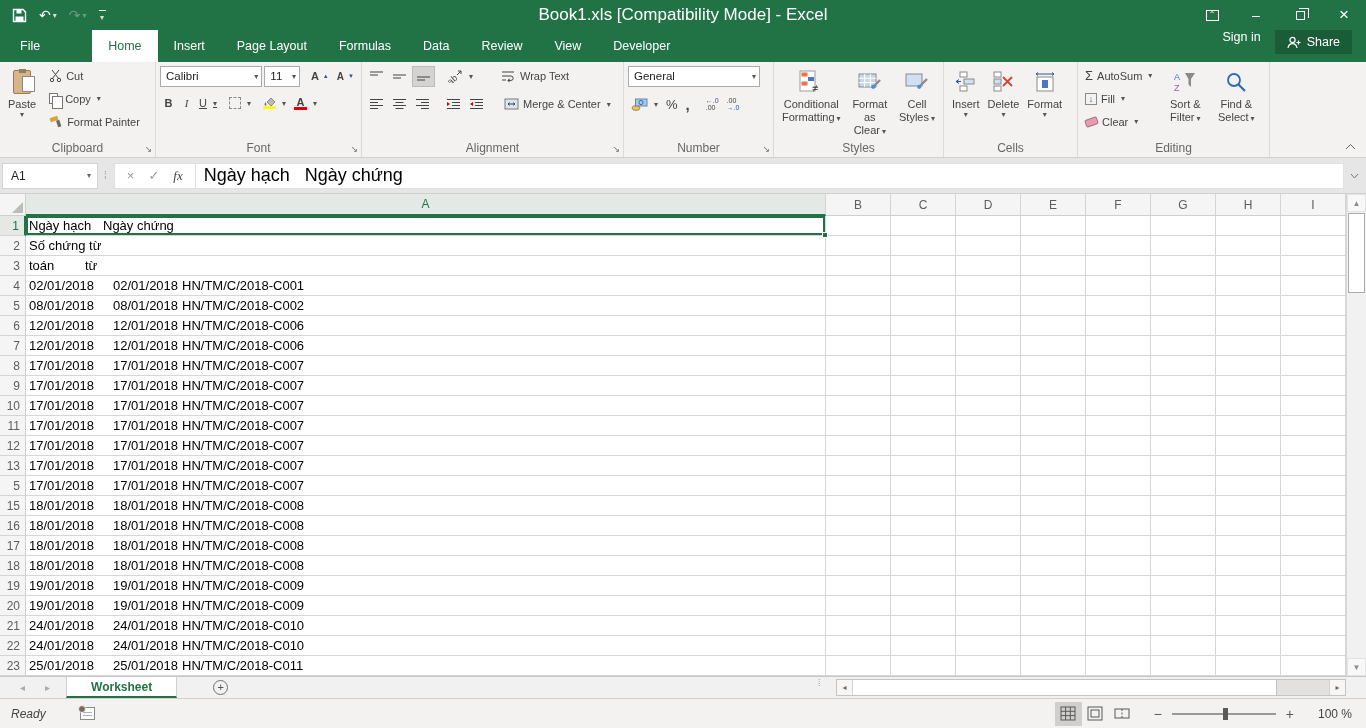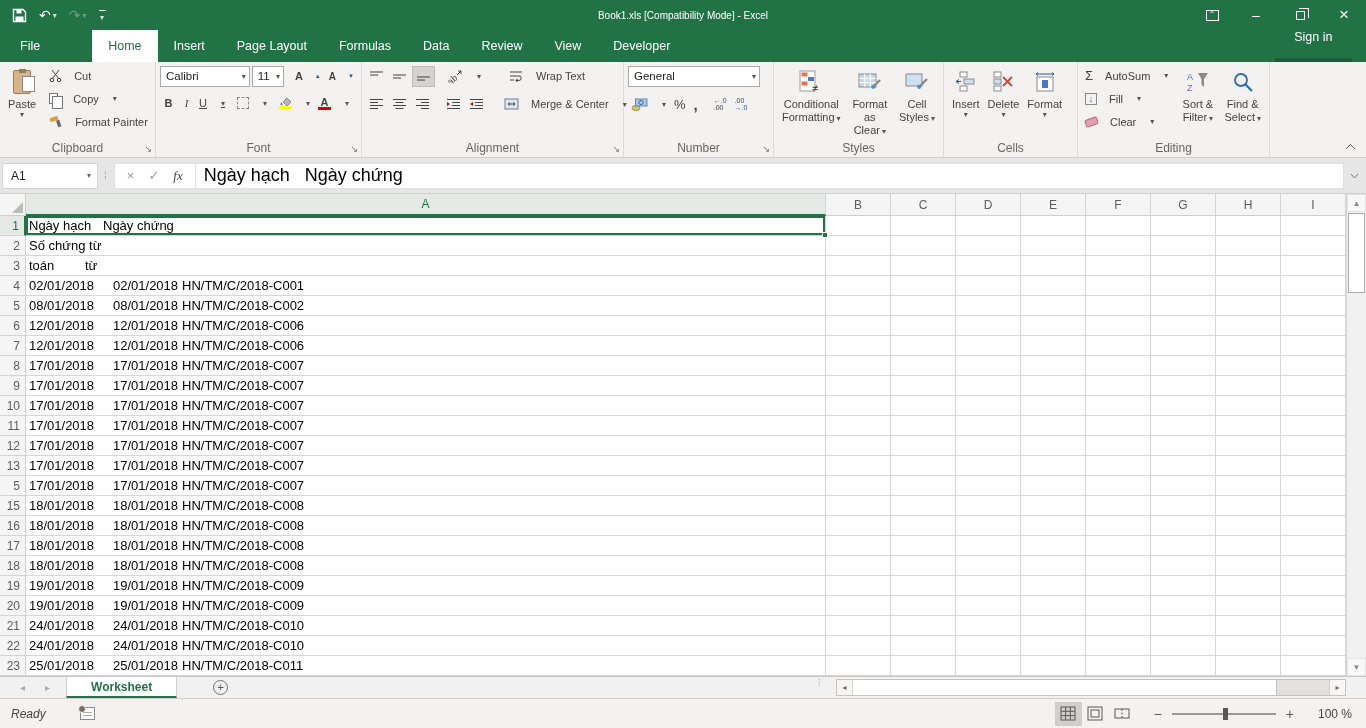--- a/index.html
+++ b/index.html
@@ -6,47 +6,47 @@
   html,body { width:1366px; height:728px; overflow:hidden; font-family:"Liberation Sans", sans-serif; background:#fff; }
 
   
   .titlebar { height:30px; background:#217346; position:relative; display:flex; align-items:center; color:#fff; }
   .qat { display:flex; align-items:center; gap:12px; padding-left:12px; z-index:2; }
   .qat .qbtn { display:flex; align-items:center; gap:2px; font-size:14px; color:#fff; }
   .qat .dim { color:#6f9c84; }
   .mini-caret { font-size:8px; color:#cfe3d7; }
   .qat-custom { display:flex; flex-direction:column; align-items:center; line-height:5px; }
   .qat-custom .bar { width:7px; border-top:1px solid #fff; margin-bottom:2px; }
-  .tb-title { position:absolute; left:0; right:0; text-align:center; font-size:10px; color:#fff; }
+  .tb-title { position:absolute; left:0; right:0; text-align:center; font-size:17px; color:#fff; }
   .win-controls { margin-left:auto; display:flex; z-index:2; }
   .win-btn { width:44px; height:30px; display:flex; align-items:center; justify-content:center; color:#fff; font-size:14px; }
   .rdo-box { width:13px; height:11px; border:1px solid #fff; display:flex; align-items:flex-start; justify-content:center; font-size:8px; line-height:8px; }
   .restore-ic { position:relative; width:9px; height:9px; border:1px solid #fff; }
   .restore-ic::before { content:""; position:absolute; left:2px; top:-4px; width:9px; height:9px; border:1px solid #fff; border-left:none; border-bottom:none; }
 
   
   .tabrow { height:32px; background:#217346; display:flex; align-items:stretch; color:#fff;gap:32px; }
   .tab { padding:0 16px; display:flex; align-items:center; font-size:12.5px; white-space:nowrap; }
   .tab.file { padding:0 20px; }
   .tab.active { background:#fff; color:#217346; }
   .tellme { display:flex; align-items:center; gap:6px; margin-left:14px; font-size:12.5px; }
-  .tab-right { margin-left:auto; display:flex; align-items:center; gap:14px; padding-right:14px; font-size:12.5px;flex-direction:column; }
+  .tab-right { margin-left:auto; display:flex; align-items:flex-start; gap:14px; padding-right:14px; font-size:12.5px; }
   .share-btn { display:flex; align-items:center; gap:6px; background:#1b5c38; padding:5px 12px; }
 
   
   .ribbon { height:96px; background:#f3f2f1; border-bottom:1px solid #d2d0ce; display:flex; position:relative; font-size:11px; color:#444; }
   .group { position:relative; display:flex; padding:3px 4px 16px 4px; border-right:1px solid #dcdad8; }
   .group-label { position:absolute; bottom:2px; left:0; right:0; text-align:center; font-size:12px; color:#696764; }
   .launcher { position:absolute; bottom:3px; right:3px; font-size:9px; color:#767472; line-height:9px; }
   .bigbtn { display:flex; flex-direction:column; align-items:center; padding:1px 4px; text-align:center; line-height:1.2; }
   .bigbtn .bicon { height:32px; display:flex; align-items:center; justify-content:center; }
   .caret::after { content:"▾"; font-size:8px; color:#555; margin-left:2px; }
   .caret-blk::after { content:"▾"; font-size:8px; color:#555; display:block; text-align:center; line-height:8px; }
   .vcol { display:flex; flex-direction:column; justify-content:flex-start; gap:2px; }
-  .sbtn { height:21px; display:flex; align-items:center; gap:12px; padding:0 3px; white-space:nowrap; }
+  .sbtn { height:21px; display:flex; align-items:center; gap:4px; padding:0 3px; white-space:nowrap; }
   .irow { display:flex; align-items:center; gap:2px; height:22px; }
   .combo { background:#fff; border:1px solid #ababab; height:21px; display:flex; align-items:center; justify-content:space-between; font-size:11.5px; padding:0 3px 0 5px; color:#222; }
   .ubar { display:inline-block; width:13px; height:3px; }
   .sel-ic { background:#d5d3d1; border:1px solid #bdbbb9; }
   .dec { display:flex; flex-direction:column; font-size:7px; line-height:7px; color:#444; }
   .dec .blue { color:#2b579a; }
   .collapse { position:absolute; right:10px; bottom:5px; }
 
   
   .clip-ic { position:relative; width:18px; height:24px; background:#d9b489; border:1px solid #9c7b4e; border-radius:2px; }

